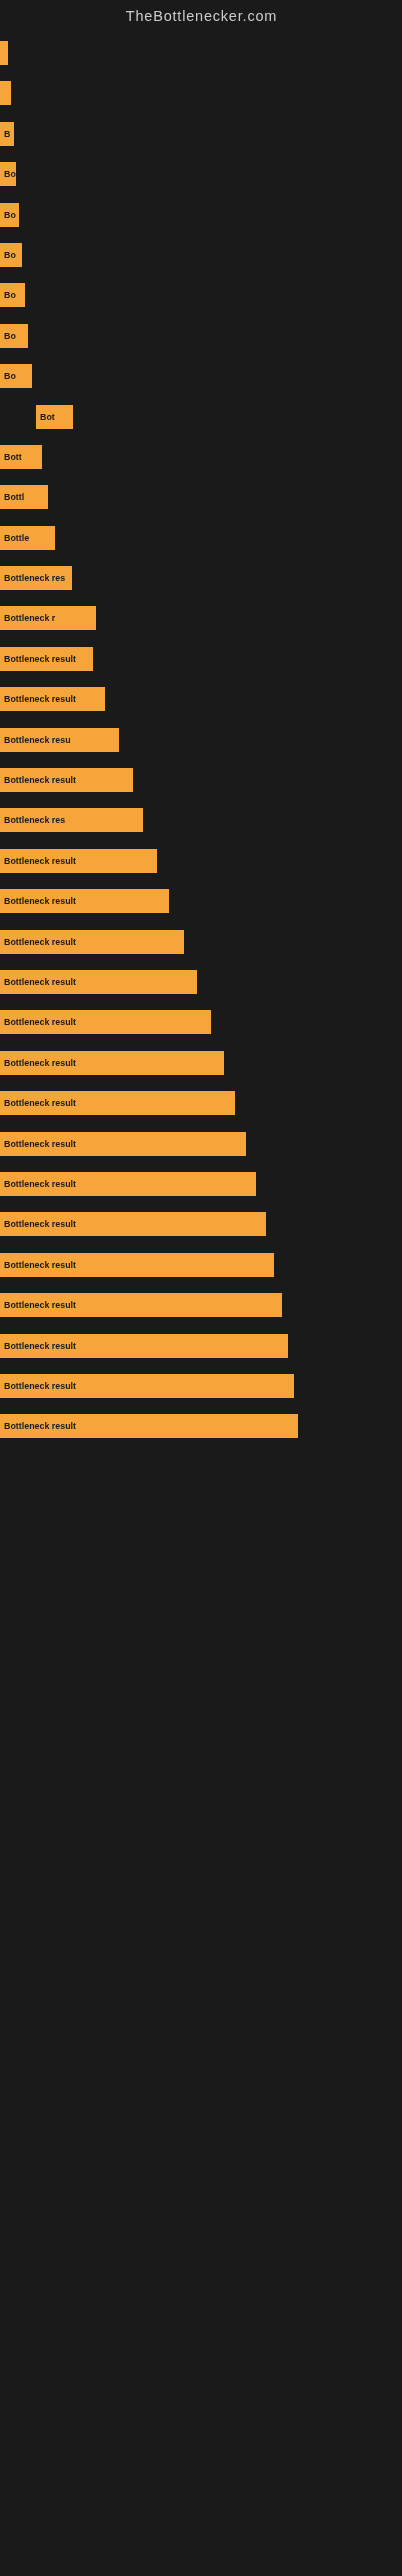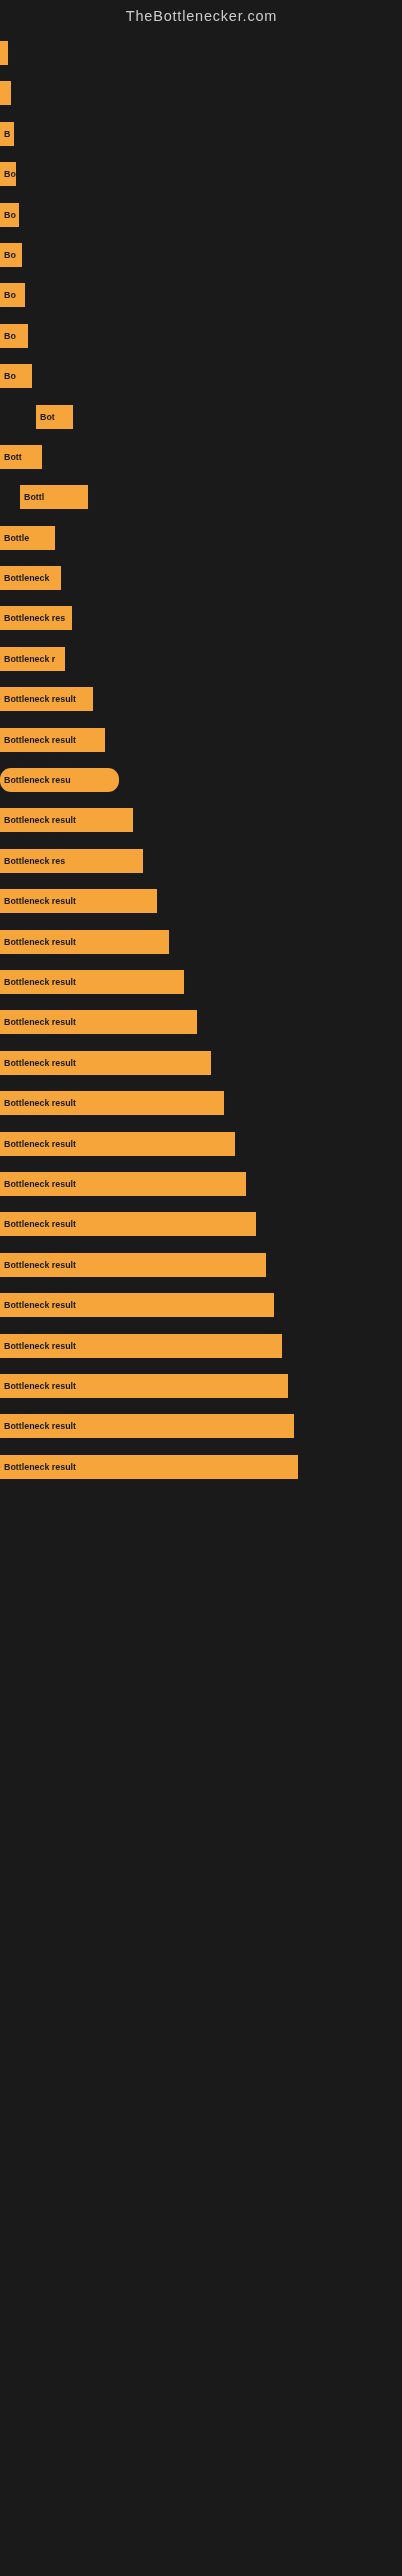--- a/index.html
+++ b/index.html
@@ -110,56 +110,51 @@
       <div class="bar" style="width: 37px; margin-left: 36px;">
         <span class="bar-label">Bot</span>
       </div>
     </div>
     <div class="bar-row">
       <div class="bar" style="width: 42px;">
         <span class="bar-label">Bott</span>
       </div>
     </div>
     <div class="bar-row">
-      <div class="bar" style="width: 68px; margin-left: 20px;">
+      <div class="bar" style="width: 48px;">
         <span class="bar-label">Bottl</span>
       </div>
     </div>
     <div class="bar-row">
       <div class="bar" style="width: 55px; text-align: right;">
         <span class="bar-label">Bottle</span>
       </div>
     </div>
     <div class="bar-row">
-      <div class="bar" style="width: 61px;">
-        <span class="bar-label">Bottleneck</span>
-      </div>
-    </div>
-    <div class="bar-row">
       <div class="bar" style="width: 72px;">
         <span class="bar-label">Bottleneck res</span>
       </div>
     </div>
     <div class="bar-row">
-      <div class="bar" style="width: 65px;">
+      <div class="bar" style="width: 96px;">
         <span class="bar-label">Bottleneck r</span>
       </div>
     </div>
     <div class="bar-row">
       <div class="bar" style="width: 93px;">
         <span class="bar-label">Bottleneck result</span>
       </div>
     </div>
     <div class="bar-row">
       <div class="bar" style="width: 105px;">
         <span class="bar-label">Bottleneck result</span>
       </div>
     </div>
     <div class="bar-row">
-      <div class="bar" style="width: 119px; border-radius: 11px;">
+      <div class="bar" style="width: 119px;">
         <span class="bar-label">Bottleneck resu</span>
       </div>
     </div>
     <div class="bar-row">
       <div class="bar" style="width: 133px;">
         <span class="bar-label">Bottleneck result</span>
       </div>
     </div>
     <div class="bar-row">
       <div class="bar" style="width: 143px;">

